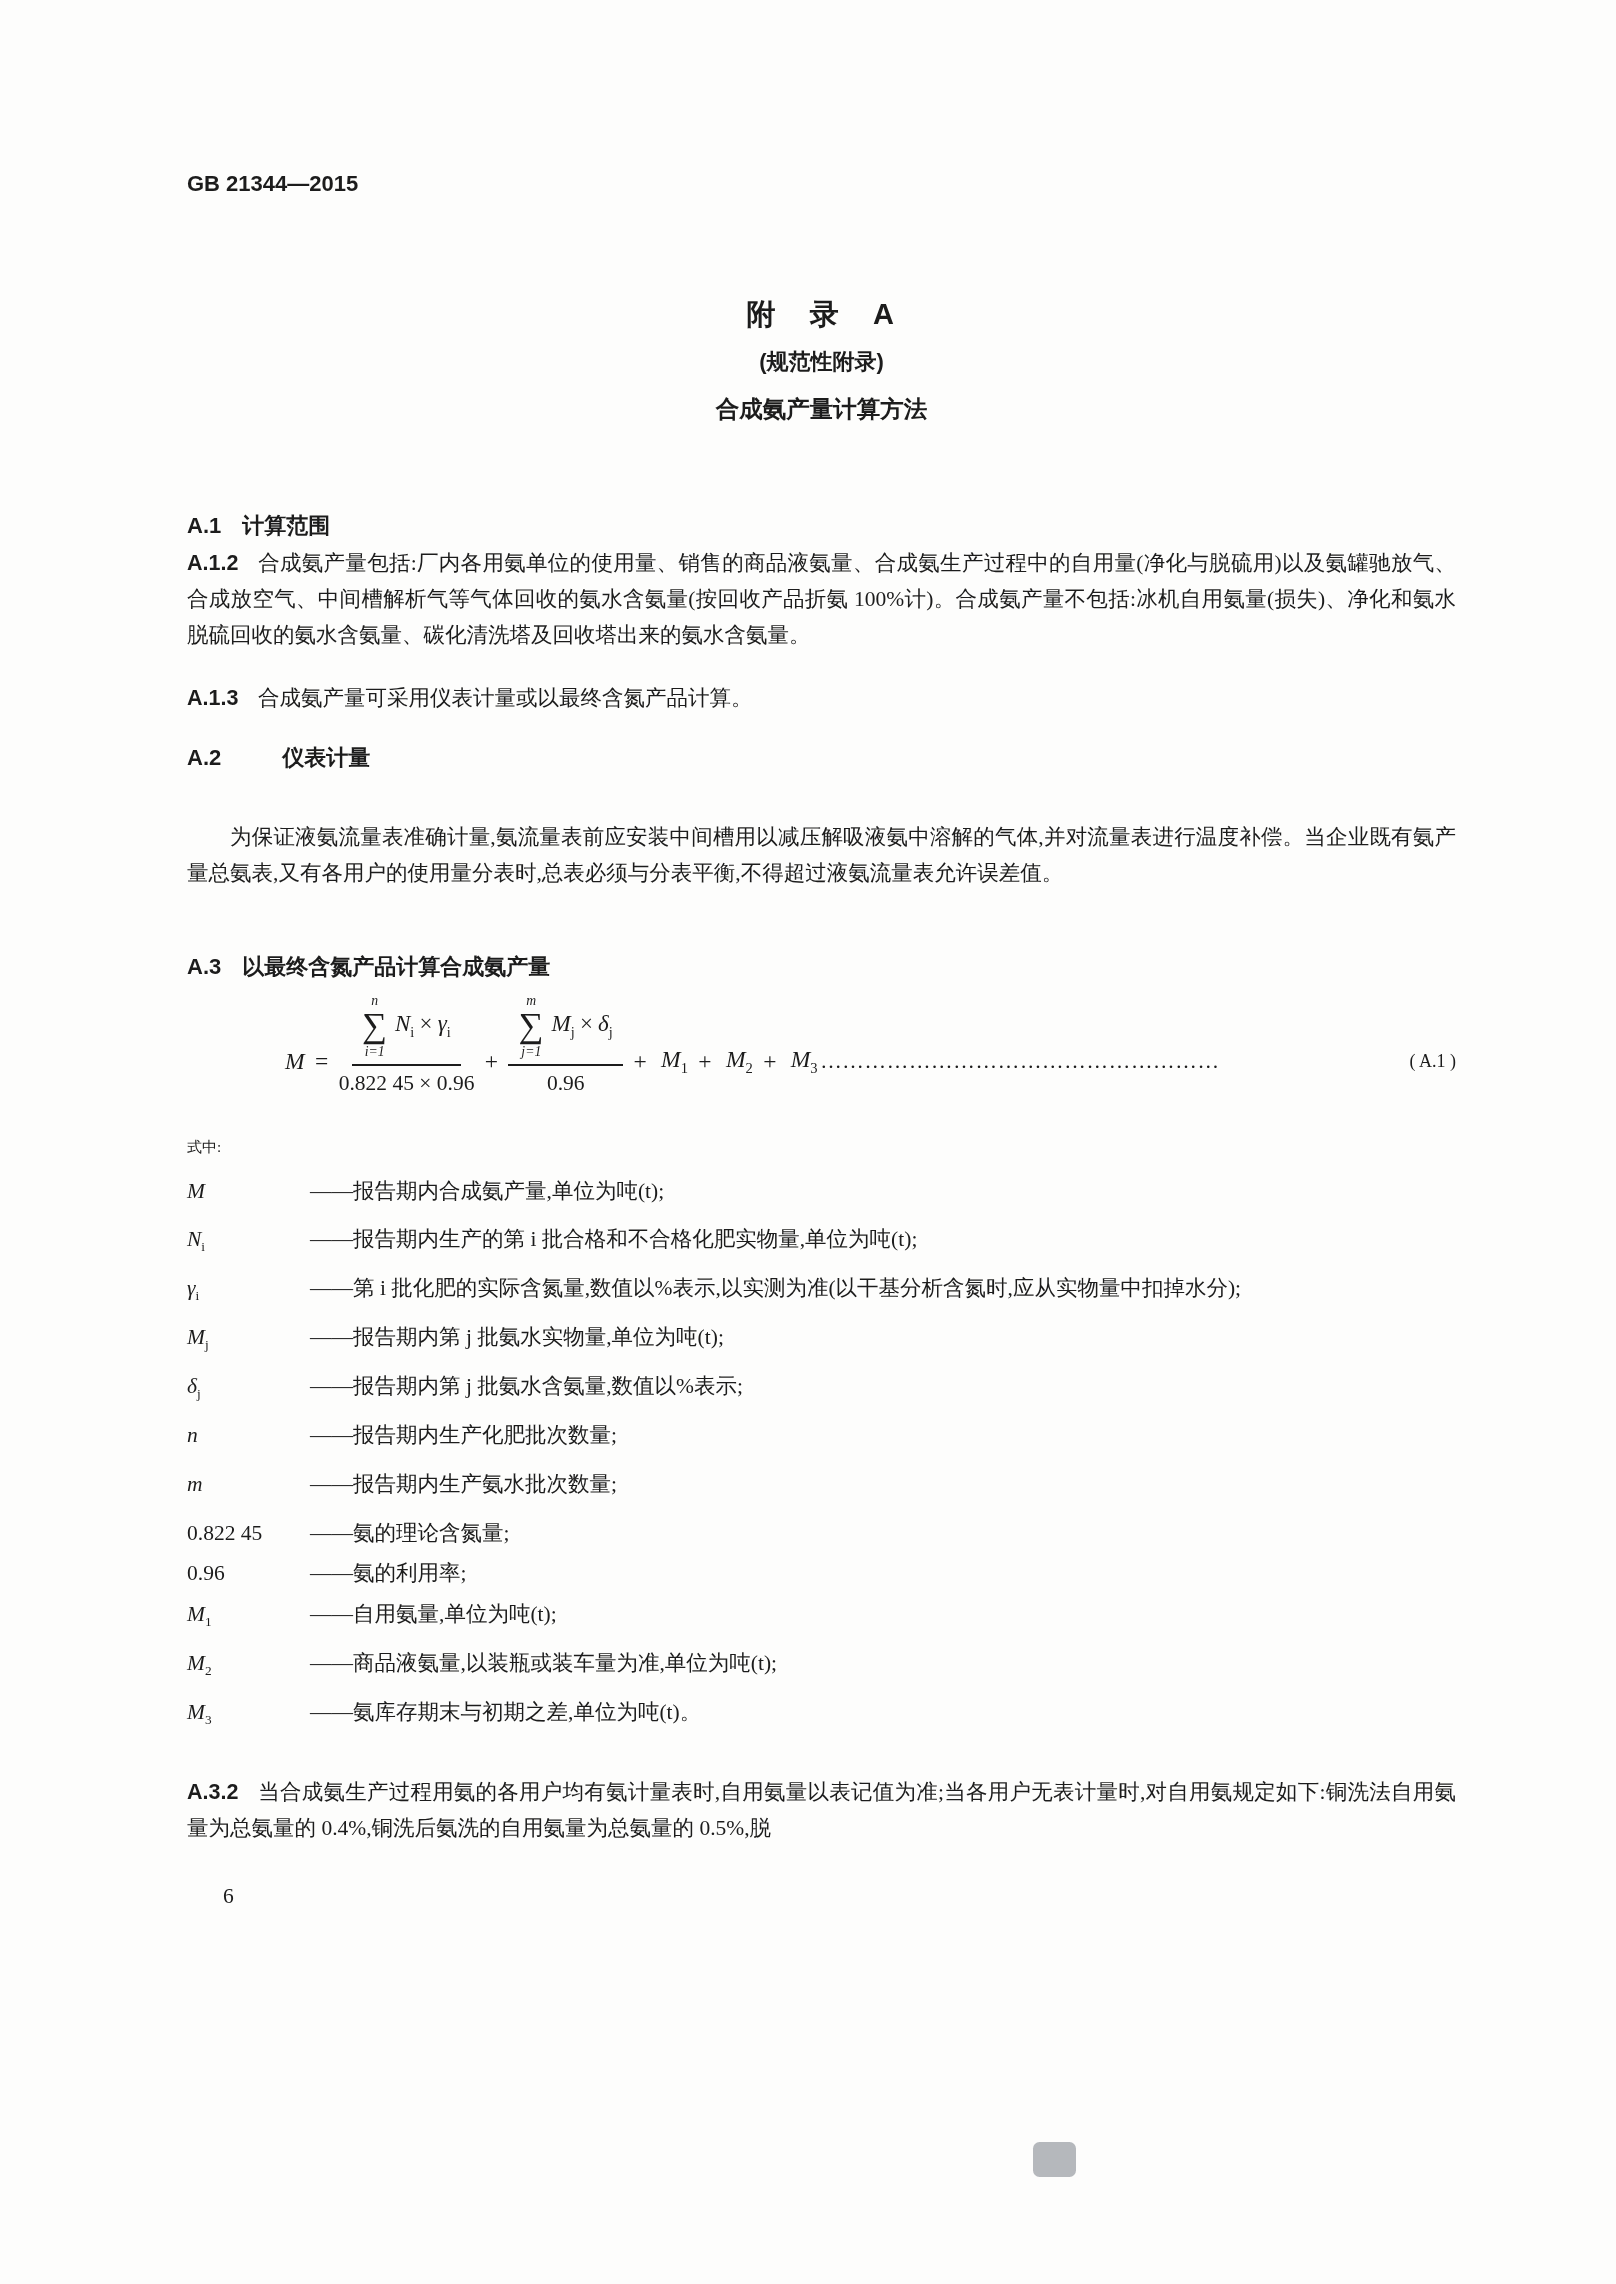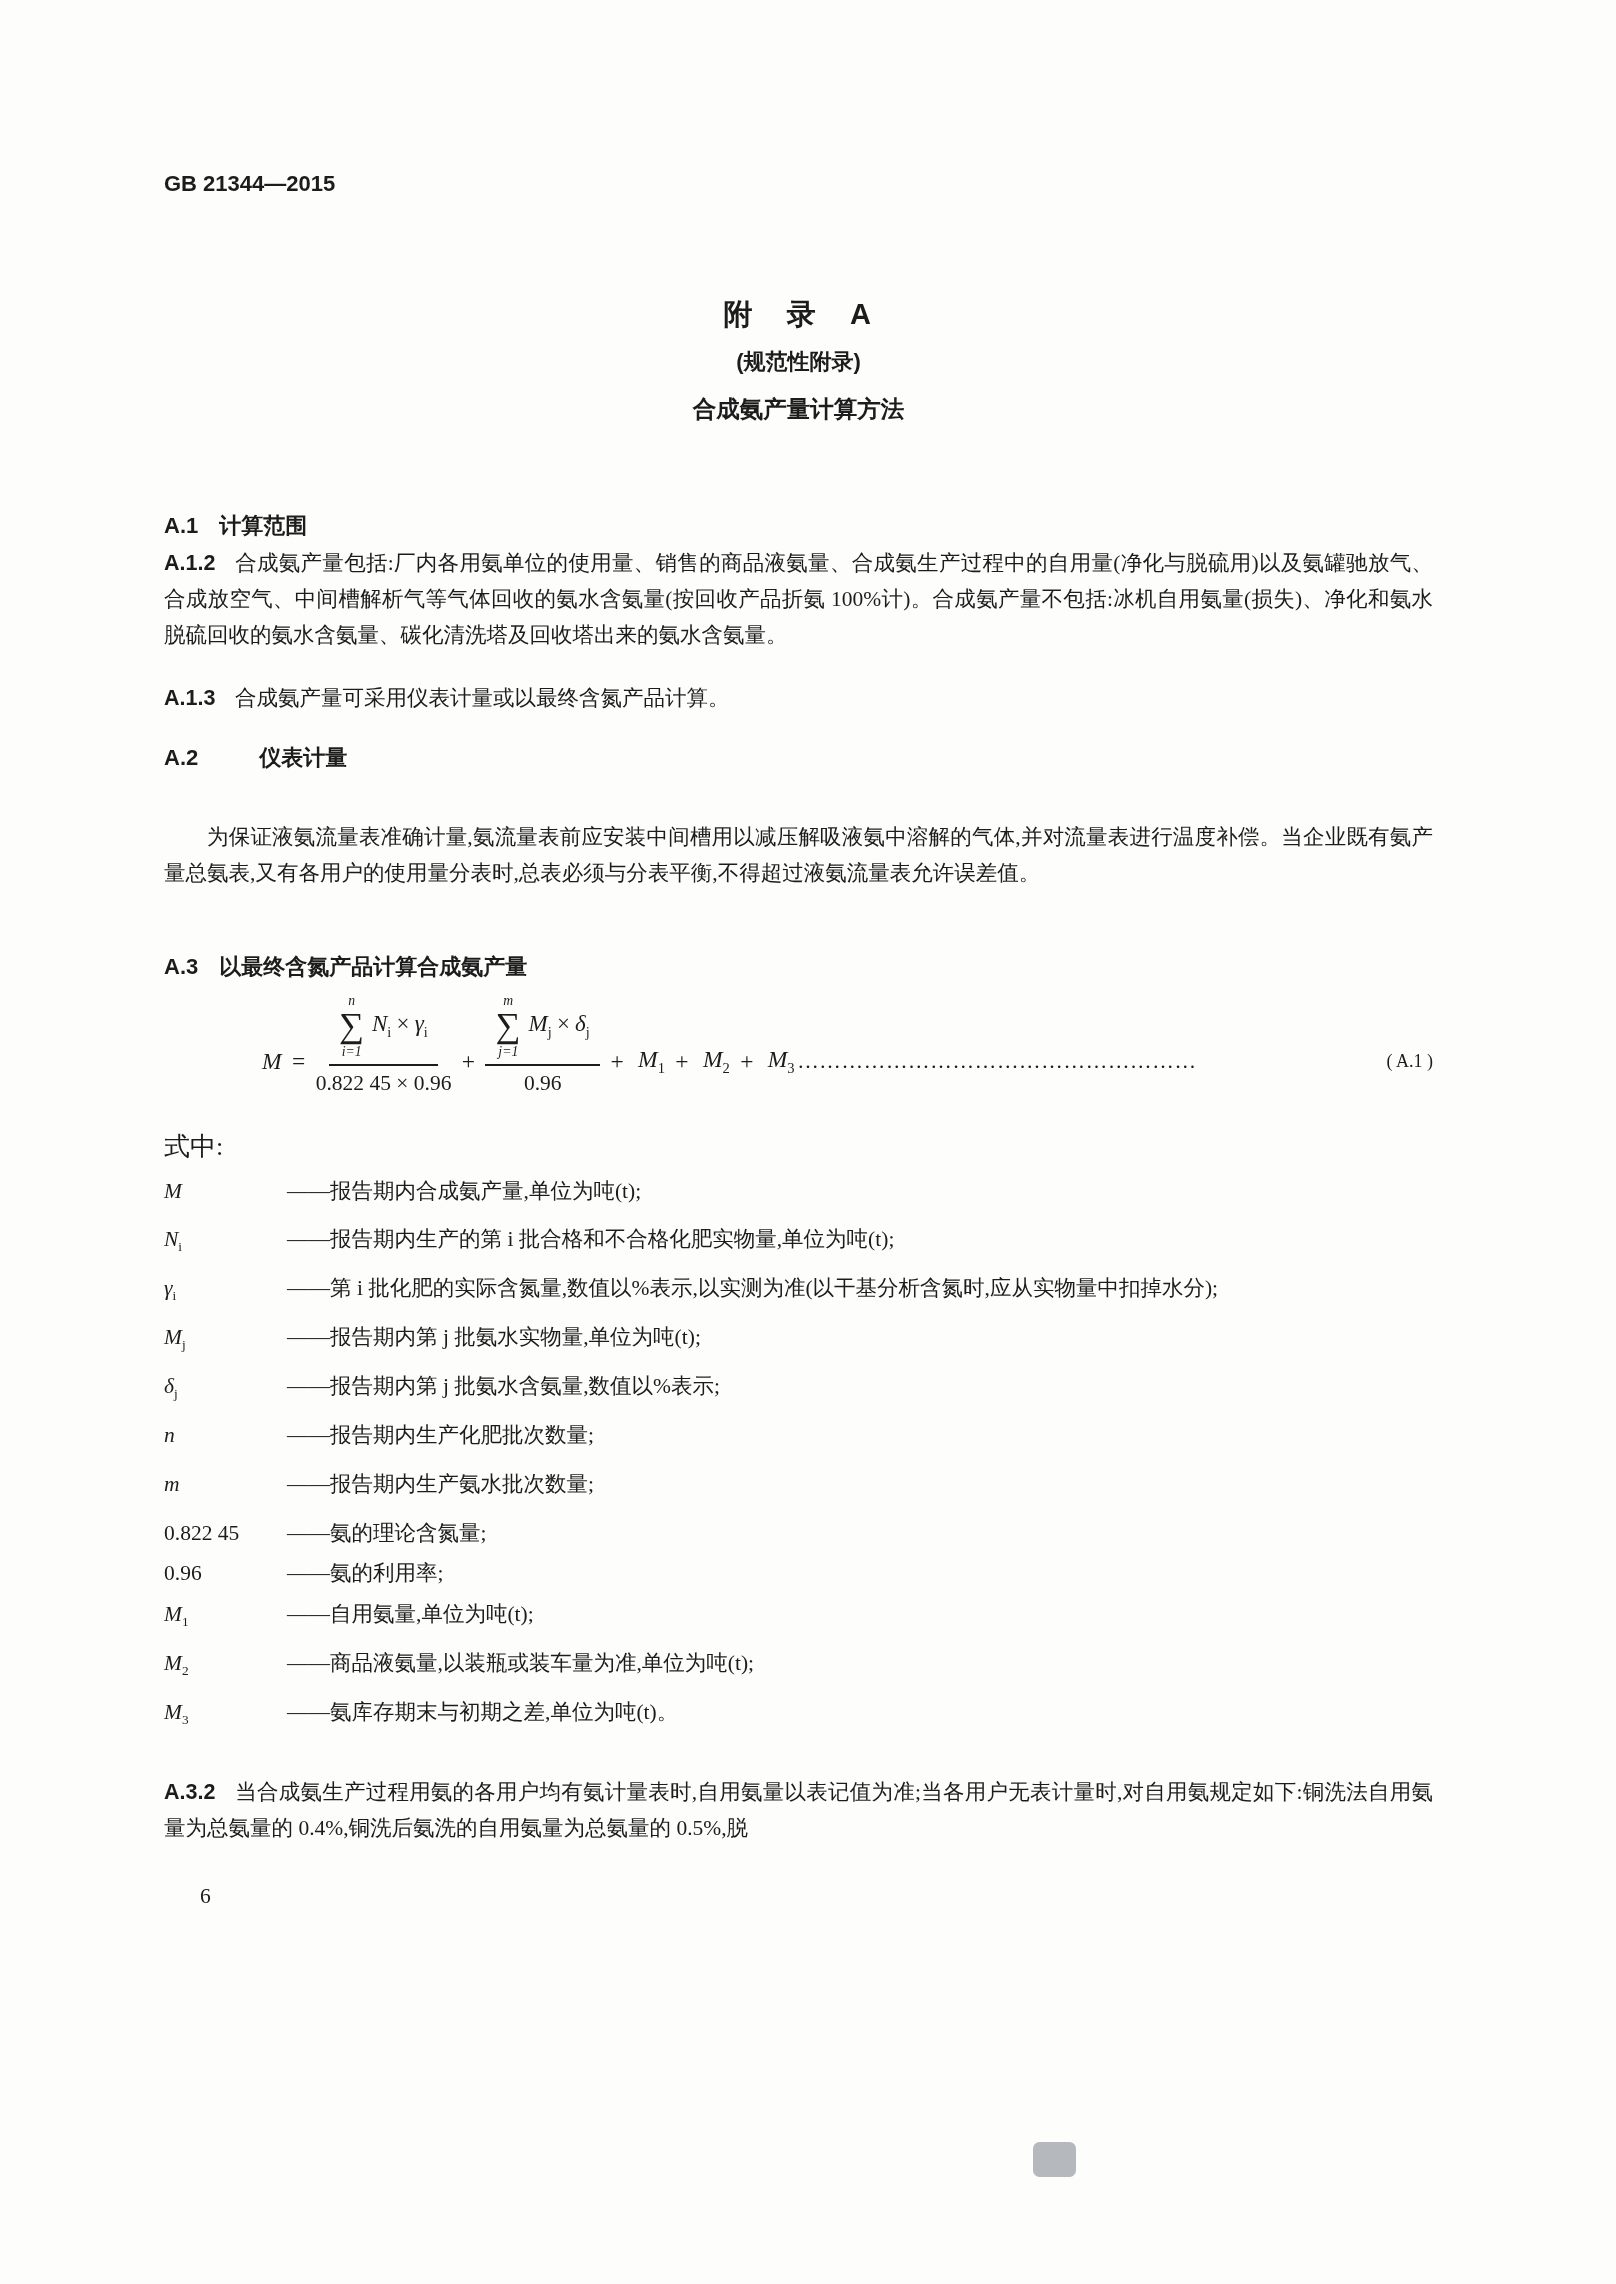--- a/index.html
+++ b/index.html
@@ -5,21 +5,21 @@
   * { margin:0; padding:0; box-sizing:border-box; }
   html,body { background:#ffffff; }
   .page {
     position:relative;
     width:1616px; height:2284px;
     background:#fdfdfc;
     font-family:"Liberation Serif","DejaVu Serif",serif;
     color:#1c1c1c;
     overflow:hidden;
   }
-  .content { position:absolute; left:164px; top:171px; width:1269px; }
+  .content { position:absolute; left:187px; top:171px; width:1269px; }
 
   .doc-header {
     font-family:"Liberation Sans","DejaVu Sans",sans-serif;
     font-weight:700; font-size:22px; line-height:26px;
   }
 
   .title-block { margin-top:98px; text-align:center;
     font-family:"Liberation Sans","DejaVu Sans",sans-serif; font-weight:700; }
   .title-1 { font-size:29px; margin-bottom:12px; letter-spacing:2.6px; }
   .title-2 { font-size:22px; margin-bottom:15.6px; }
@@ -61,21 +61,21 @@
   .sig-top,.sig-bot { font-size:13.7px; font-style:italic; line-height:1.15; }
   .sig-glyph { font-size:35px; line-height:1.02; }
   .nexpr { font-size:23px; }
   .nexpr .mul { font-style:normal; margin:0 5.2px; }
   sub { font-size:0.62em; }
   .f-term { margin-left:3.9px; }
   .f-dots { flex:1; overflow:hidden; white-space:nowrap; font-size:21.5px;
             margin:0 2.6px; letter-spacing:0.7px; }
   .f-label { font-size:18px; white-space:nowrap; }
 
-  .where { margin-top:13px; font-size:26px; line-height:36px; }
+  .where { margin-top:13px; font-size:15px; line-height:36px; }
 
   .defs { margin-top:7.8px; }
   .def-row { display:flex; line-height:36px; margin-top:4.6px; font-size:21.5px; }
   .def-sym { flex:0 0 123px; }
   .def-sym i { font-style:italic; }
   .def-dash { flex:0 0 auto; }
   .def-desc { flex:1; text-align:justify; }
 
   .page-num { margin-top:38px; padding-left:36px; font-size:21.5px; }
 

